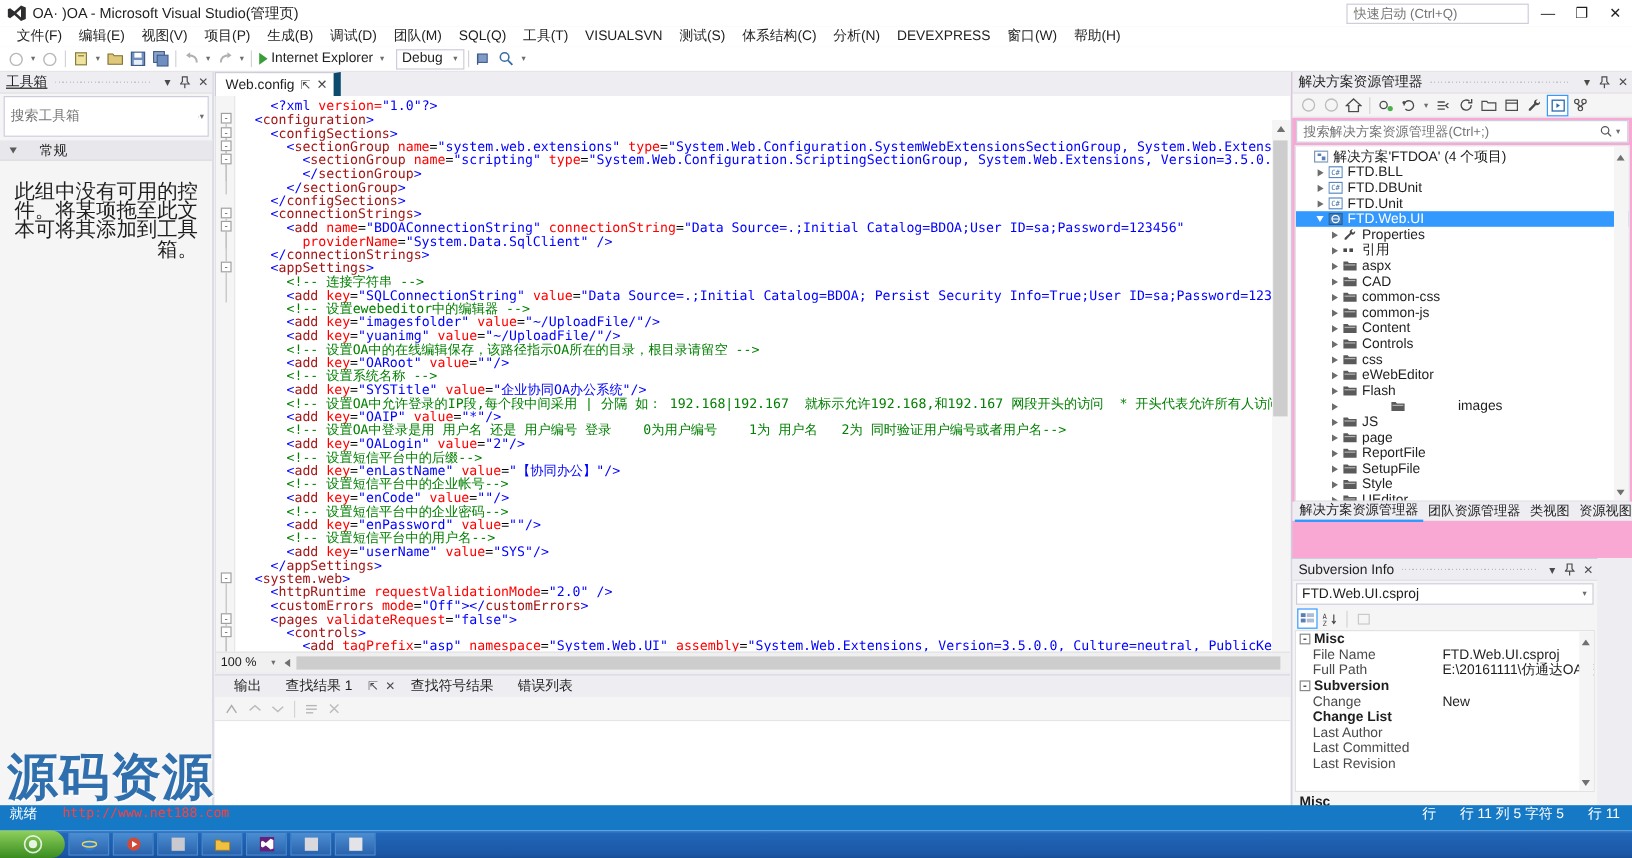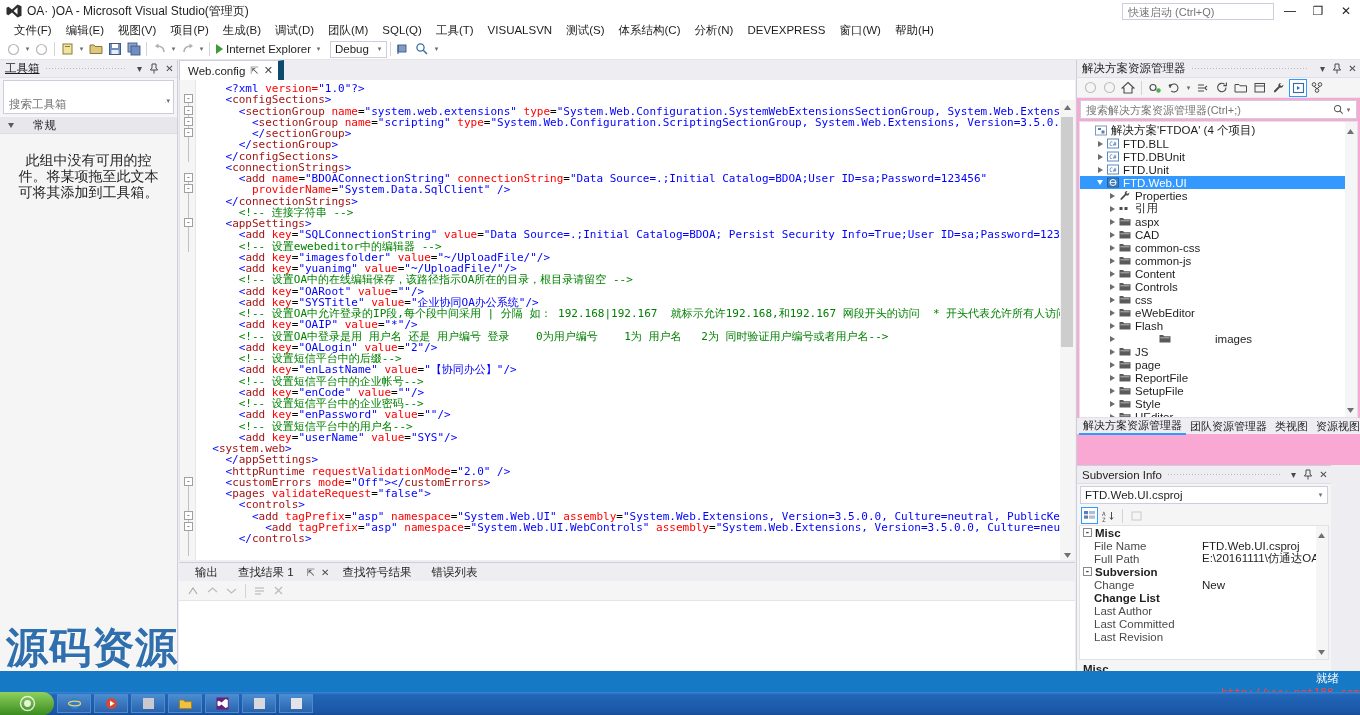--- a/index.html
+++ b/index.html
@@ -73,33 +73,33 @@
     padding-left: 5px; border-bottom: 1px solid #e0e0e4;
   }
   .panel-title { font-size: 11.5px; color: #1e1e1e; white-space: nowrap; }
   .panel-title.u { text-decoration: underline; }
   .panel-dots { flex: 1; height: 1px; margin: 0 6px;
     background: repeating-linear-gradient(to right, #b9b9c0 0 1px, transparent 1px 3px); }
   .panel-btn { width: 15px; height: 16px; display: flex; align-items: center; justify-content: center;
     font-size: 10px; color: #4a4a4a; }
   .tb-search {
     height: 30px; margin: 2px 3px; border: 1px solid #cccedb; background: #fff;
-    display: flex; align-items: flex-start; padding: 16px 3px;
+    display: flex; align-items: center; padding: 16px 3px;
   }
   .tb-search input { flex: 1; border: none; outline: none; font-size: 11.5px; color: #5a5a5a;
     font-family: "Liberation Sans", sans-serif; background: transparent; }
   .tbx-group {
     height: 18px; background: #e7e7ec; display: flex; align-items: center; gap: 19px;
     padding-left: 8px; font-size: 11.5px; color: #1e1e1e; margin-top: 1px;
     border-top: 1px solid #f7f7f9; border-bottom: 1px solid #dcdce2;
   }
   .tri-d { width:0;height:0;border-top:5px solid #5a5a5a;border-left:3.5px solid transparent;border-right:3.5px solid transparent; }
   .tri-r { width:0;height:0;border-left:5px solid #6d6d6d;border-top:3.5px solid transparent;border-bottom:3.5px solid transparent; }
   .tbx-empty {
-    padding: 18px 12px 0 12px; font-size: 14px; color: #1e1e1e; line-height: 16px; text-align: center;
+    padding: 18px 12px 0 12px; font-size: 17px; color: #1e1e1e; line-height: 16px; text-align: right;
   }
   .watermark {
     position: absolute; left: 6px; bottom: 16px; font-size: 42px; font-weight: bold;
     color: #2f6fad; letter-spacing: 1px; text-shadow: 1px 1px 0 rgba(255,255,255,.6);
     font-family: "DejaVu Sans", sans-serif; white-space: nowrap;
   }
 
   
   .editor-zone { position: absolute; left: 179px; top: 60px; width: 896px; height: 500px; background: #fff; }
   .tabstrip { height: 20px; background: #eeeef2; display: flex; align-items: flex-end; }
@@ -225,21 +225,21 @@
   .svn-vsb { position: absolute; right: 0; top: 0; width: 12px; height: 100%; background: #f5f5f5; }
   .svn-tabs { position: absolute; bottom: 0; left: 0; width: 100%; height: 16px;
     display: flex; align-items: center; background: #eeeef2; padding-left: 3px; gap: 2px; }
   .svn-tab { font-size: 11px; color: #1e1e1e; padding: 0 3px; white-space: nowrap; }
   .svn-tab .lbl { color: #1e1e1e; }
   .svn-tab .nm { color: #2f6fad; }
 
   
   .statusbar {
     position: absolute; left: 0; bottom: 23px; width: 1360px; height: 21px;
-    background: #1579c5; display: flex; align-items: flex-end; color: #fff; font-size: 11.5px; flex-direction: column;
+    background: #1579c5; display: flex; align-items: flex-start; color: #fff; font-size: 11.5px;
   }
   .sb-ready { padding-left: 8px; width: 52px; }
   .sb-url { color: #ff4040; font-family: "DejaVu Sans Mono", monospace; font-size: 11px; }
   .sb-spacer { flex: 1; }
   .sb-seg { padding: 0 10px; white-space: nowrap; }
 
   
   .taskbar {
     position: absolute; left: 0; bottom: 0; width: 1360px; height: 23px;
     background: linear-gradient(to bottom, #3a87d6 0%, #2266b8 12%, #1b56a5 88%, #184d96 100%);
@@ -442,53 +442,55 @@
           <div class="fold-box" style="top: 135px;">-</div>
           <div class="fold-line" style="top: 144px; height: 24.75px;"></div>
           <div class="fold-box" style="top: 393.75px;">-</div>
           <div class="fold-line" style="top: 402.75px; height: 24.75px;"></div>
           <div class="fold-box" style="top: 427.5px;">-</div>
           <div class="fold-line" style="top: 436.5px; height: 24.75px;"></div>
           <div class="fold-box" style="top: 438.75px;">-</div>
           <div class="fold-line" style="top: 447.75px; height: 24.75px;"></div>
         </div>
       <pre class="code" id="codepre"><span class="code-line">    <span class="cx-punct">&lt;?</span><span class="cx-decl">xml</span><span class="cx-attr"> version=</span><span class="cx-val">"1.0"</span><span class="cx-punct">?&gt;</span>
+</span><span class="code-line">  <span class="cx-punct">&lt;</span><span class="cx-tag">configuration</span><span class="cx-punct">&gt;</span>
 </span><span class="code-line">    <span class="cx-punct">&lt;</span><span class="cx-tag">configSections</span><span class="cx-punct">&gt;</span>
 </span><span class="code-line">      <span class="cx-punct">&lt;</span><span class="cx-tag">sectionGroup</span><span class="cx-attr"> name</span><span class="cx-eq">=</span><span class="cx-val">"system.web.extensions"</span><span class="cx-attr"> type</span><span class="cx-eq">=</span><span class="cx-val">"System.Web.Configuration.SystemWebExtensionsSectionGroup, System.Web.Extensions, Version=3.5.0.0, Culture=neutral, PublicKeyToken=31BF3856AD364E35"</span>
 </span><span class="code-line">        <span class="cx-punct">&lt;</span><span class="cx-tag">sectionGroup</span><span class="cx-attr"> name</span><span class="cx-eq">=</span><span class="cx-val">"scripting"</span><span class="cx-attr"> type</span><span class="cx-eq">=</span><span class="cx-val">"System.Web.Configuration.ScriptingSectionGroup, System.Web.Extensions, Version=3.5.0.0, Culture=neutral, PublicKeyToken=31BF3856AD3</span>
 </span><span class="code-line">        <span class="cx-punct">&lt;/</span><span class="cx-tag">sectionGroup</span><span class="cx-punct">&gt;</span>
 </span><span class="code-line">      <span class="cx-punct">&lt;/</span><span class="cx-tag">sectionGroup</span><span class="cx-punct">&gt;</span>
 </span><span class="code-line">    <span class="cx-punct">&lt;/</span><span class="cx-tag">configSections</span><span class="cx-punct">&gt;</span>
 </span><span class="code-line">    <span class="cx-punct">&lt;</span><span class="cx-tag">connectionStrings</span><span class="cx-punct">&gt;</span>
 </span><span class="code-line">      <span class="cx-punct">&lt;</span><span class="cx-tag">add</span><span class="cx-attr"> name</span><span class="cx-eq">=</span><span class="cx-val">"BDOAConnectionString"</span><span class="cx-attr"> connectionString</span><span class="cx-eq">=</span><span class="cx-val">"Data Source=.;Initial Catalog=BDOA;User ID=sa;Password=123456"</span>
 </span><span class="code-line">        <span class="cx-attr">providerName</span><span class="cx-eq">=</span><span class="cx-val">"System.Data.SqlClient"</span><span class="cx-punct"> /&gt;</span>
 </span><span class="code-line">    <span class="cx-punct">&lt;/</span><span class="cx-tag">connectionStrings</span><span class="cx-punct">&gt;</span>
+</span><span class="code-line">    <span class="cx-punct">&lt;</span><span class="cx-tag">appSettings</span><span class="cx-punct">&gt;</span>
 </span><span class="code-line">      <span class="cx-cmt">&lt;!-- 连接字符串 --&gt;</span>
-</span><span class="code-line">    <span class="cx-punct">&lt;</span><span class="cx-tag">appSettings</span><span class="cx-punct">&gt;</span>
 </span><span class="code-line">      <span class="cx-punct">&lt;</span><span class="cx-tag">add</span><span class="cx-attr"> key</span><span class="cx-eq">=</span><span class="cx-val">"SQLConnectionString"</span><span class="cx-attr"> value</span><span class="cx-eq">=</span><span class="cx-val">"Data Source=.;Initial Catalog=BDOA; Persist Security Info=True;User ID=sa;Password=123456"</span>
 </span><span class="code-line">      <span class="cx-cmt">&lt;!-- 设置ewebeditor中的编辑器 --&gt;</span>
 </span><span class="code-line">      <span class="cx-punct">&lt;</span><span class="cx-tag">add</span><span class="cx-attr"> key</span><span class="cx-eq">=</span><span class="cx-val">"imagesfolder"</span><span class="cx-attr"> value</span><span class="cx-eq">=</span><span class="cx-val">"~/UploadFile/"</span><span class="cx-punct">/&gt;</span>
 </span><span class="code-line">      <span class="cx-punct">&lt;</span><span class="cx-tag">add</span><span class="cx-attr"> key</span><span class="cx-eq">=</span><span class="cx-val">"yuanimg"</span><span class="cx-attr"> value</span><span class="cx-eq">=</span><span class="cx-val">"~/UploadFile/"</span><span class="cx-punct">/&gt;</span>
 </span><span class="code-line">      <span class="cx-cmt">&lt;!-- 设置OA中的在线编辑保存，该路径指示OA所在的目录，根目录请留空 --&gt;</span>
 </span><span class="code-line">      <span class="cx-punct">&lt;</span><span class="cx-tag">add</span><span class="cx-attr"> key</span><span class="cx-eq">=</span><span class="cx-val">"OARoot"</span><span class="cx-attr"> value</span><span class="cx-eq">=</span><span class="cx-val">""</span><span class="cx-punct">/&gt;</span>
+</span><span class="code-line">      <span class="cx-cmt">&lt;!-- 设置系统名称 --&gt;</span>
 </span><span class="code-line">      <span class="cx-punct">&lt;</span><span class="cx-tag">add</span><span class="cx-attr"> key</span><span class="cx-eq">=</span><span class="cx-val">"SYSTitle"</span><span class="cx-attr"> value</span><span class="cx-eq">=</span><span class="cx-val">"企业协同OA办公系统"</span><span class="cx-punct">/&gt;</span>
 </span><span class="code-line">      <span class="cx-cmt">&lt;!-- 设置OA中允许登录的IP段,每个段中间采用 | 分隔 如： 192.168|192.167  就标示允许192.168,和192.167 网段开头的访问  * 开头代表允许所有人访问--&gt;</span>
 </span><span class="code-line">      <span class="cx-punct">&lt;</span><span class="cx-tag">add</span><span class="cx-attr"> key</span><span class="cx-eq">=</span><span class="cx-val">"OAIP"</span><span class="cx-attr"> value</span><span class="cx-eq">=</span><span class="cx-val">"*"</span><span class="cx-punct">/&gt;</span>
 </span><span class="code-line">      <span class="cx-cmt">&lt;!-- 设置OA中登录是用 用户名 还是 用户编号 登录    0为用户编号    1为 用户名   2为 同时验证用户编号或者用户名--&gt;</span>
 </span><span class="code-line">      <span class="cx-punct">&lt;</span><span class="cx-tag">add</span><span class="cx-attr"> key</span><span class="cx-eq">=</span><span class="cx-val">"OALogin"</span><span class="cx-attr"> value</span><span class="cx-eq">=</span><span class="cx-val">"2"</span><span class="cx-punct">/&gt;</span>
 </span><span class="code-line">      <span class="cx-cmt">&lt;!-- 设置短信平台中的后缀--&gt;</span>
 </span><span class="code-line">      <span class="cx-punct">&lt;</span><span class="cx-tag">add</span><span class="cx-attr"> key</span><span class="cx-eq">=</span><span class="cx-val">"enLastName"</span><span class="cx-attr"> value</span><span class="cx-eq">=</span><span class="cx-val">"【协同办公】"</span><span class="cx-punct">/&gt;</span>
 </span><span class="code-line">      <span class="cx-cmt">&lt;!-- 设置短信平台中的企业帐号--&gt;</span>
 </span><span class="code-line">      <span class="cx-punct">&lt;</span><span class="cx-tag">add</span><span class="cx-attr"> key</span><span class="cx-eq">=</span><span class="cx-val">"enCode"</span><span class="cx-attr"> value</span><span class="cx-eq">=</span><span class="cx-val">""</span><span class="cx-punct">/&gt;</span>
 </span><span class="code-line">      <span class="cx-cmt">&lt;!-- 设置短信平台中的企业密码--&gt;</span>
 </span><span class="code-line">      <span class="cx-punct">&lt;</span><span class="cx-tag">add</span><span class="cx-attr"> key</span><span class="cx-eq">=</span><span class="cx-val">"enPassword"</span><span class="cx-attr"> value</span><span class="cx-eq">=</span><span class="cx-val">""</span><span class="cx-punct">/&gt;</span>
 </span><span class="code-line">      <span class="cx-cmt">&lt;!-- 设置短信平台中的用户名--&gt;</span>
 </span><span class="code-line">      <span class="cx-punct">&lt;</span><span class="cx-tag">add</span><span class="cx-attr"> key</span><span class="cx-eq">=</span><span class="cx-val">"userName"</span><span class="cx-attr"> value</span><span class="cx-eq">=</span><span class="cx-val">"SYS"</span><span class="cx-punct">/&gt;</span>
+</span><span class="code-line">    <span class="cx-punct">&lt;/</span><span class="cx-tag">appSettings</span><span class="cx-punct">&gt;</span>
 </span><span class="code-line">  <span class="cx-punct">&lt;</span><span class="cx-tag">system.web</span><span class="cx-punct">&gt;</span>
-</span><span class="code-line">    <span class="cx-punct">&lt;/</span><span class="cx-tag">appSettings</span><span class="cx-punct">&gt;</span>
 </span><span class="code-line">    <span class="cx-punct">&lt;</span><span class="cx-tag">httpRuntime</span><span class="cx-attr"> requestValidationMode</span><span class="cx-eq">=</span><span class="cx-val">"2.0"</span><span class="cx-punct"> /&gt;</span>
 </span><span class="code-line">    <span class="cx-punct">&lt;</span><span class="cx-tag">customErrors</span><span class="cx-attr"> mode</span><span class="cx-eq">=</span><span class="cx-val">"Off"</span><span class="cx-punct">&gt;</span><span class="cx-punct">&lt;/</span><span class="cx-tag">customErrors</span><span class="cx-punct">&gt;</span>
 </span><span class="code-line">    <span class="cx-punct">&lt;</span><span class="cx-tag">pages</span><span class="cx-attr"> validateRequest</span><span class="cx-eq">=</span><span class="cx-val">"false"</span><span class="cx-punct">&gt;</span>
 </span><span class="code-line">      <span class="cx-punct">&lt;</span><span class="cx-tag">controls</span><span class="cx-punct">&gt;</span>
 </span><span class="code-line">        <span class="cx-punct">&lt;</span><span class="cx-tag">add</span><span class="cx-attr"> tagPrefix</span><span class="cx-eq">=</span><span class="cx-val">"asp"</span><span class="cx-attr"> namespace</span><span class="cx-eq">=</span><span class="cx-val">"System.Web.UI"</span><span class="cx-attr"> assembly</span><span class="cx-eq">=</span><span class="cx-val">"System.Web.Extensions, Version=3.5.0.0, Culture=neutral, PublicKeyToken=31BF3856AD364E35"</span>
 </span><span class="code-line">          <span class="cx-punct">&lt;</span><span class="cx-tag">add</span><span class="cx-attr"> tagPrefix</span><span class="cx-eq">=</span><span class="cx-val">"asp"</span><span class="cx-attr"> namespace</span><span class="cx-eq">=</span><span class="cx-val">"System.Web.UI.WebControls"</span><span class="cx-attr"> assembly</span><span class="cx-eq">=</span><span class="cx-val">"System.Web.Extensions, Version=3.5.0.0, Culture=neutral, PublicKeyToken=31BF3856AD364E35"</span>
 </span><span class="code-line">      <span class="cx-punct">&lt;/</span><span class="cx-tag">controls</span><span class="cx-punct">&gt;</span>
 </span></pre>
 
       <div class="vsb-track">
@@ -498,20 +500,32 @@
             </svg>
         </div>
         <div class="vsb-thumb" style="top:17px"></div>
         <div class="vsb-arrow" style="bottom:0">
           <svg width="7" height="5" viewBox="0 0 7 5">
               <path d="M3.5 5 L0 0 L7 0 z" fill="#707070"></path>
             </svg>
         </div>
       </div>
 
+      <div class="hscroll-row">
+        <div class="zoom-box">100 %</div>
+        <span class="zoom-caret">▾</span>
+        <div class="hsb-track">
+          <div style="position:absolute;left:0;top:1px;width:12px;height:13px;display:flex;align-items:center;justify-content:center">
+            <svg width="5" height="7" viewBox="0 0 5 7">
+                <path d="M0 3.5 L5 0 L5 7 z" fill="#707070"></path>
+              </svg>
+          </div>
+          <div class="hsb-thumb"></div>
+        </div>
+      </div>
     </div>
   </div>
 
   <div class="output-zone">
     <div class="out-tabs" id="outtabs">
         <div class="out-tab">输出</div>
         <div class="out-tab active">查找结果 1</div>
         <span class="out-tab-pin">⇱</span>
         <span class="out-tab-pin">✕</span>
         <div class="out-tab">查找符号结果</div>

